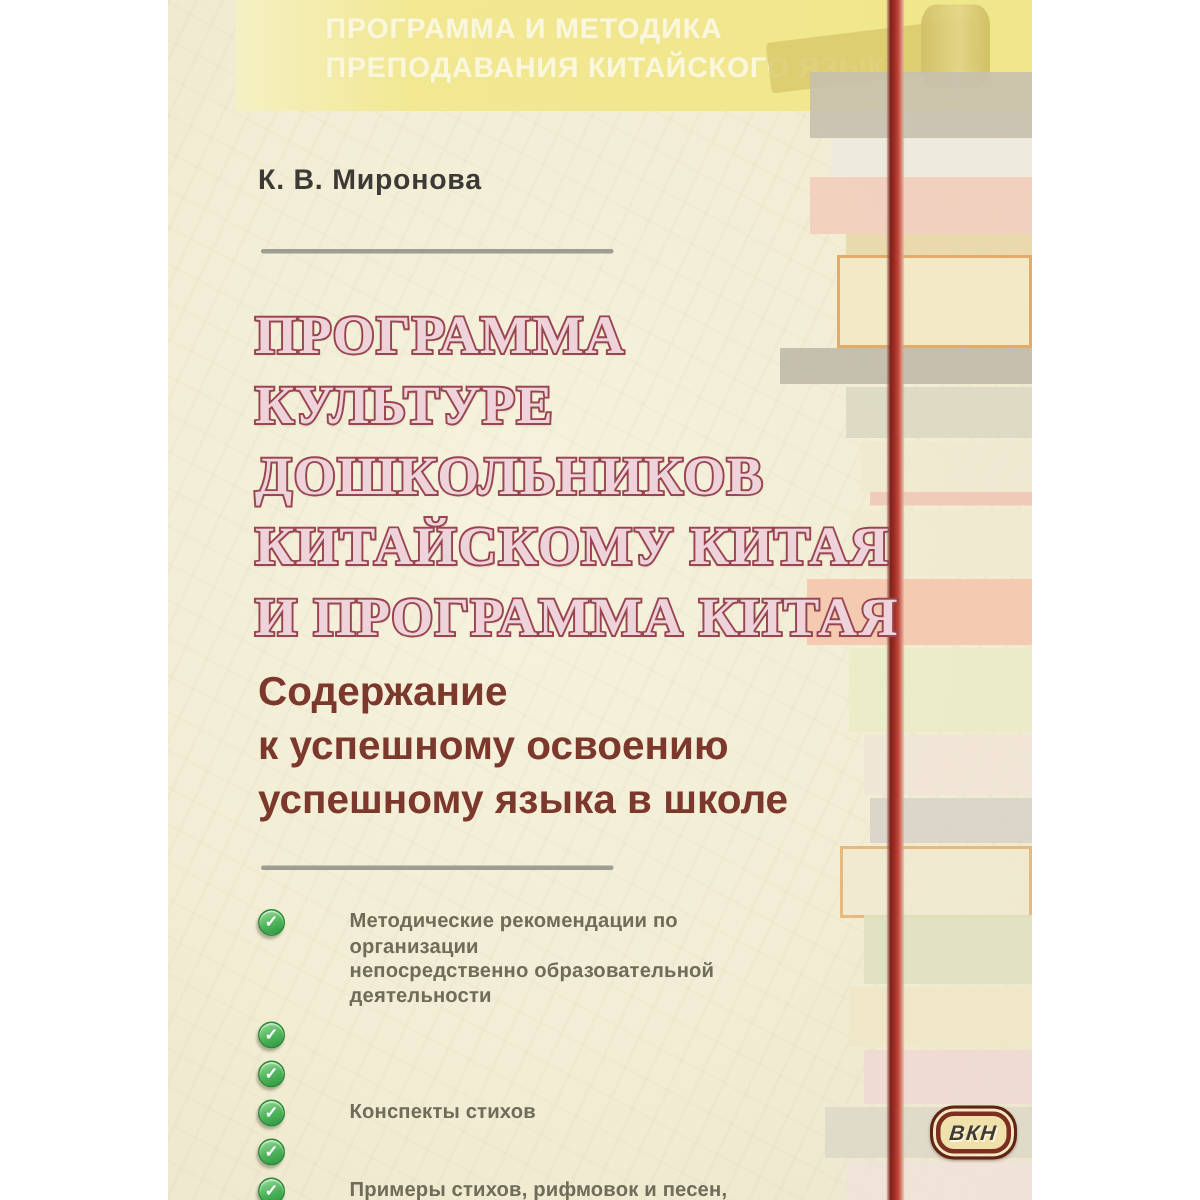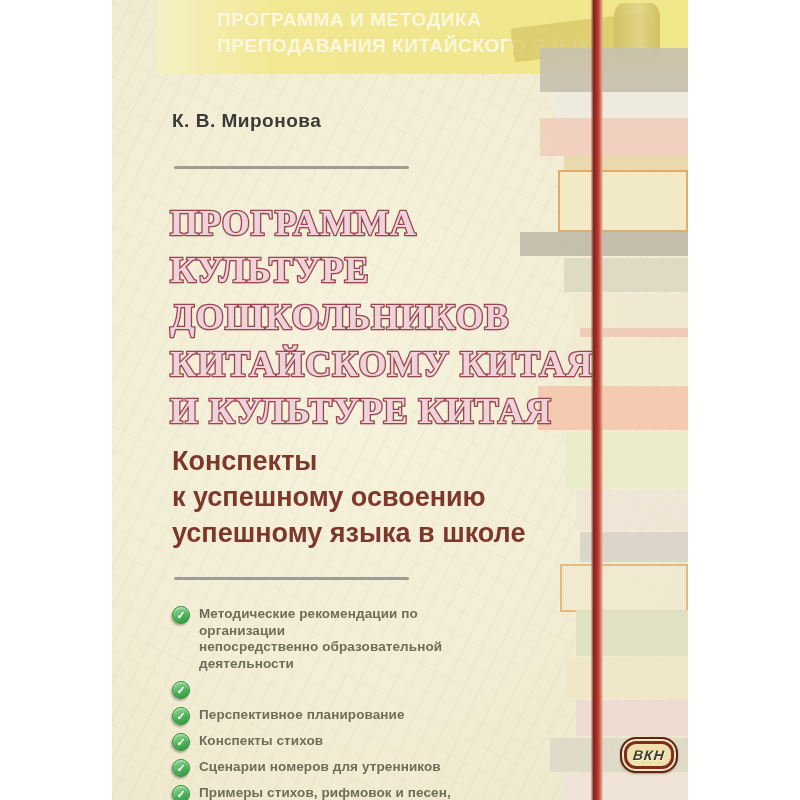--- a/index.html
+++ b/index.html
@@ -70,21 +70,21 @@
   .features li{display:flex;align-items:flex-start;margin-bottom:8px;}
   .chk{
     flex:0 0 auto;width:16px;height:16px;margin:0 9px 0 0;border-radius:50%;
     background:linear-gradient(160deg,#9bdc9b 0%,#4db45a 55%,#2e9640 100%);
     border:1px solid #2a8a34;
     box-shadow:-1px 2px 2px rgba(90,90,70,0.45), inset 0 1px 1px rgba(255,255,255,0.7);
     color:#ffffff;font-size:11px;font-weight:bold;line-height:16px;text-align:center;
   }
   .ftxt{
     font-size:13.5px;line-height:1.24;color:#6f6d59;font-weight:bold;
-    white-space:pre-line;letter-spacing:0.1px;
+    white-space:pre-line;letter-spacing:0.1px;margin-left:34px;
   }
   .logo{
     position:absolute;left:508px;top:737px;width:54px;height:32px;
     border:2px solid #5f2318;border-radius:16px;background:#efe0ac;
     box-shadow:inset 0 0 0 2px #f4e8c0, inset 0 0 0 5px #7c2e20, 0 1px 2px rgba(120,80,60,0.5);
     display:flex;align-items:center;justify-content:center;
   }
   .logo span{
     font-style:italic;font-weight:bold;font-size:14px;color:#413c33;letter-spacing:1px;
     text-shadow:1px 1px 0 #fdf6dc;
@@ -132,51 +132,49 @@
 
   <div class="author">К. В. Миронова</div>
 
   <div class="divider d1"></div>
 
   <div class="title">
     <div class="title-line">ПРОГРАММА</div>
     <div class="title-line">КУЛЬТУРЕ</div>
     <div class="title-line">ДОШКОЛЬНИКОВ</div>
     <div class="title-line">КИТАЙСКОМУ КИТАЯ</div>
-    <div class="title-line">И КУЛЬТУРЕ КИТАЯ</div>
+    <div class="title-line">И ПРОГРАММА КИТАЯ</div>
   </div>
 
   <div class="subtitle">
-    <div class="subtitle-line">Конспекты</div>
+    <div class="subtitle-line">Содержание</div>
     <div class="subtitle-line">к успешному освоению</div>
     <div class="subtitle-line">успешному языка в школе</div>
   </div>
 
   <div class="divider d2"></div>
 
   <ul class="features">
     <li>
       <span class="chk">✓</span>
       <span class="ftxt">Методические рекомендации по организации
 непосредственно образовательной деятельности</span>
     </li>
     <li>
       <span class="chk">✓</span>
     </li>
     <li>
       <span class="chk">✓</span>
-      <span class="ftxt">Перспективное планирование</span>
     </li>
     <li>
       <span class="chk">✓</span>
       <span class="ftxt">Конспекты стихов</span>
     </li>
     <li>
       <span class="chk">✓</span>
-      <span class="ftxt">Сценарии номеров для утренников</span>
     </li>
     <li>
       <span class="chk">✓</span>
       <span class="ftxt">Примеры стихов, рифмовок и песен,
 наглядный материал</span>
     </li>
   </ul>
 
   <div class="logo">
     <span>ВКН</span>

